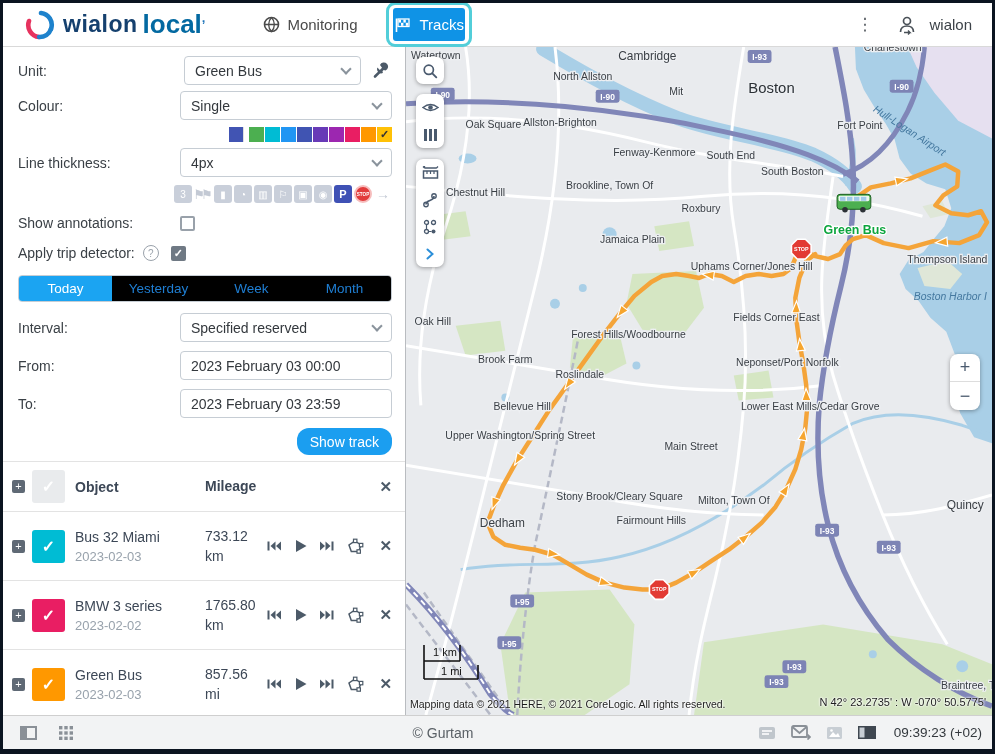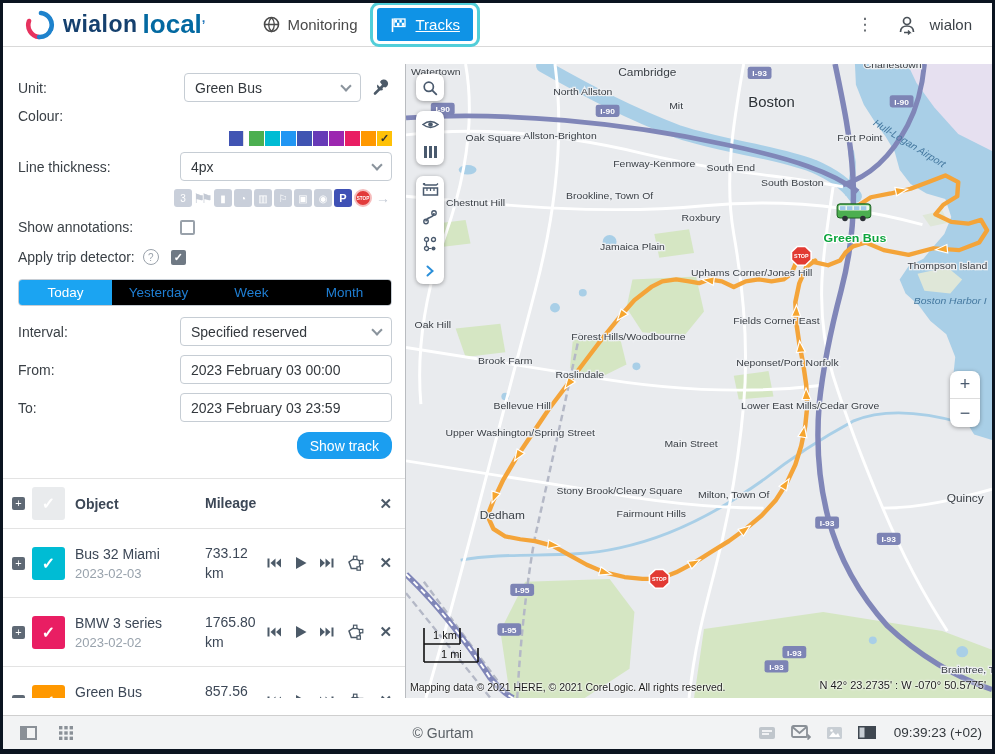--- a/index.html
+++ b/index.html
@@ -1,27 +1,27 @@
 <!DOCTYPE html>
 <html><head>
 <meta charset="utf-8">
 <style>
   html,body{margin:0;padding:0;background:#0b1420;}
   *{box-sizing:border-box;}
   .app{width:995px;height:754px;border:3px solid #0b1420;border-bottom-width:5px;background:#fff;
-       display:flex;flex-direction:column;font-family:"Liberation Sans",sans-serif;overflow:hidden;position:relative;gap:17px;}
+       display:flex;flex-direction:column;font-family:"Liberation Sans",sans-serif;overflow:hidden;position:relative;}
   
   .header{height:44px;flex:none;display:flex;align-items:center;border-bottom:1px solid #d9d9d9;background:#fff;position:relative;z-index:30;}
   .logo{display:flex;align-items:center;margin-left:22px;}
   .logo-word{font-size:23px;font-weight:bold;letter-spacing:.5px;margin-left:8px;color:#15406e;}
   .logo-word2{font-size:26px;font-weight:bold;color:#0369a1;margin-left:5px;}
   .logo-apo{color:#1b72b8;font-size:13px;vertical-align:top;font-weight:bold;}
   .tab-mon{display:flex;align-items:center;gap:7px;margin-left:58px;color:#4a4a4a;font-size:15px;cursor:pointer;}
-  .tab-tracks{position:relative;margin-left:20px;background:#0f93e6;color:#fff;border-radius:3px;
-              padding:8px 13px;display:flex;align-items:center;gap:8px;font-size:15px;cursor:pointer;text-decoration:underline;}
+  .tab-tracks{position:relative;margin-left:36px;background:#0f93e6;color:#fff;border-radius:3px;
+              padding:8px 1px;display:flex;align-items:center;gap:8px;font-size:15px;cursor:pointer;}
   .tab-tracks::after{content:"";position:absolute;inset:-6px -7px;border:3px solid #52ced9;border-radius:9px;pointer-events:none;}
   .hdr-right{margin-left:auto;display:flex;align-items:center;gap:24px;margin-right:20px;}
   .kebab{font-size:17px;color:#5a6066;letter-spacing:0;cursor:pointer;}
   .hdr-user{display:flex;align-items:center;gap:12px;color:#3c4248;font-size:15px;cursor:pointer;}
   
   .main{flex:1;display:flex;min-height:0;}
   .panel{width:403px;flex:none;background:#fff;position:relative;border-right:1px solid #b9bcc0;overflow:hidden;z-index:10;}
   .controls{padding-top:9px;}
   .f{display:flex;align-items:center;margin:0 13px 0 15px;}
   .f .lab{font-size:14px;color:#3a4046;}
@@ -164,20 +164,24 @@
           <span class="wrench">
             <svg width="17" height="17" viewBox="0 0 17 17">
               <path d="M3,14.5 L8.2,9.3" stroke="#4c5a68" stroke-width="2.6" stroke-linecap="round"></path>
               <path d="M8,3 a4.2,4.2 0 1 1 5.5,5.5 l-1.8,-0.4 -1.2,1.2 0.4,1.8 a4.2,4.2 0 0 1 -5.5,-5.5 l2.4,2.4 2.2,-2.2 z" fill="#4c5a68"></path>
             </svg>
           </span>
         </div>
 
         <div class="f" style="margin-top:6px">
           <span class="lab">Colour:</span>
+          <div class="sel w212">
+            <span>Single</span>
+              <span class="chev"></span>
+          </div>
         </div>
 
         <div class="f swatch-row" id="swatches">
             <span class="sw sw-wide" style="background: rgb(65, 84, 179);"></span>
             <span class="sw" style="background: rgb(76, 175, 80);"></span>
             <span class="sw" style="background: rgb(0, 188, 212);"></span>
             <span class="sw" style="background: rgb(33, 150, 243);"></span>
             <span class="sw" style="background: rgb(64, 84, 178);"></span>
             <span class="sw" style="background: rgb(103, 58, 183);"></span>
             <span class="sw" style="background: rgb(156, 39, 176);"></span>

